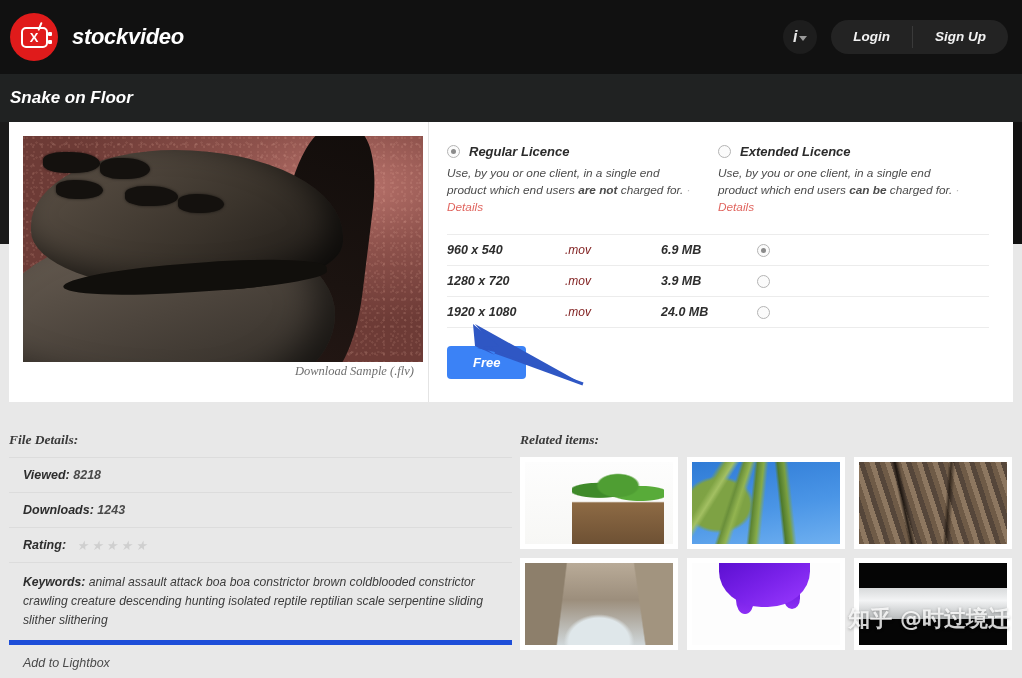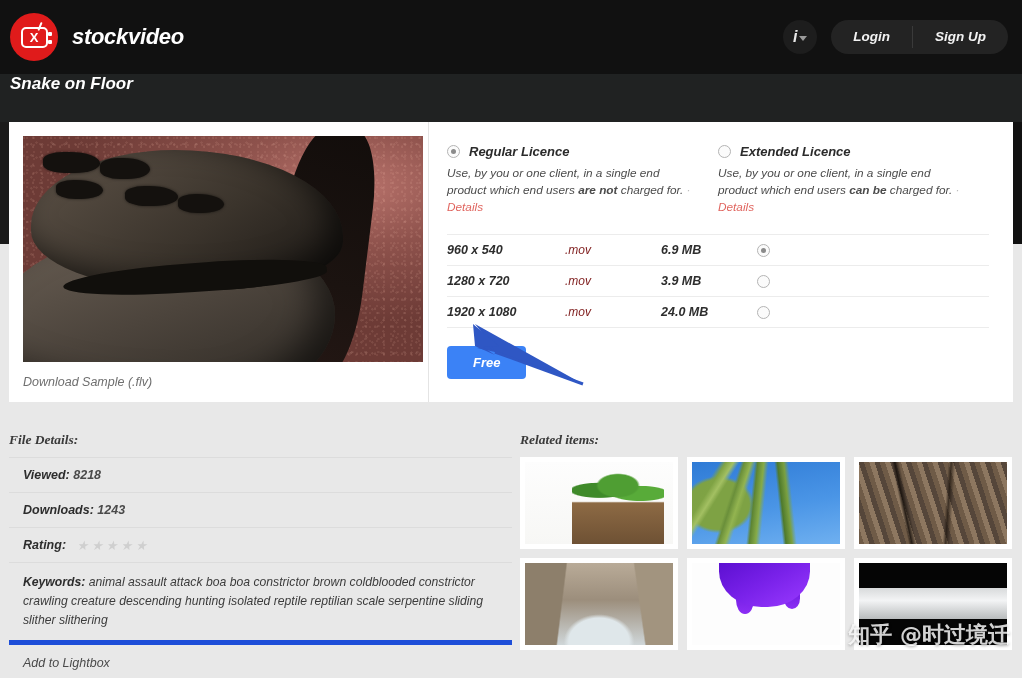--- a/index.html
+++ b/index.html
@@ -71,21 +71,21 @@
   .auth-pill a {
     color: #f2f2f2; font-size: 13.5px; font-style: italic;
     font-weight: bold; padding: 0 22px; line-height: 34px;
     text-decoration: none; display: block; cursor: pointer;
   }
   .auth-div { width: 1px; height: 22px; background: #3a3a3a; }
 
   
   .titlebar {
     height: 48px; background: #202222;
-    display: flex; align-items: flex-start; padding-left: 10px;
+    display: flex; align-items: center; padding-left: 10px;
     position: relative; z-index: 4;
   }
   .page-title {
     color: #ffffff; font-size: 17px; font-weight: bold; font-style: italic;
   }
 
   
   .edge-strip {
     position: absolute; top: 122px; width: 9px; height: 122px;
     background: #1b1b1b; z-index: 6;
@@ -148,23 +148,23 @@
     position: absolute; left: 10%; top: 56%; width: 66%; height: 13%;
     background: #110f0c; border-radius: 50% 46% 40% 50%;
     transform: rotate(-4deg);
   }
   .poster .dark-crack {
     position: absolute; right: 14%; top: -4%; width: 22%; height: 112%;
     background: linear-gradient(190deg, #120d0b 0%, #1b1310 60%, #241714 100%);
     border-radius: 44% 30% 36% 48%; transform: rotate(7deg);
   }
   .sample-link {
-    display: block; text-align: left; margin-top: 13px;
+    display: block; text-align: right; margin-top: 2px;
     font-size: 12.5px; font-style: italic; color: #6f6f6f;
-    cursor: pointer; margin-right: 14px;
+    cursor: pointer; margin-right: 14px; font-family: Liberation Serif, serif;
   }
 
   .card-right { flex: 1; padding: 22px 24px 0 18px; }
 
   .lic-row { display: flex; gap: 0; }
   .lic-col { width: 50%; padding-right: 24px; }
   .lic-head { display: flex; align-items: center; gap: 9px; }
   .radio {
     width: 13px; height: 13px; border-radius: 50%;
     border: 1px solid #b4b4b4; background: #fbfbfb;
@@ -308,21 +308,21 @@
   .t-purple .d2 { left: 62%; top: 30%; width: 11%; height: 26%; }
   .t-black { background: #050505; }
   .t-black::after {
     content: ""; position: absolute; left: 0; top: 30%; width: 100%; height: 38%;
     background: linear-gradient(180deg,#d8dadb 0%,#f3f4f5 40%,#b9bcbd 100%);
     filter: blur(.4px);
   }
 
   
   .watermark {
-    position: absolute; right: 12px; bottom: 28px; z-index: 12;
+    position: absolute; right: 12px; bottom: 44px; z-index: 12;
     color: rgba(255,255,255,.82); font-size: 22px; font-weight: bold;
     text-shadow: 0 1px 3px rgba(0,0,0,.35); pointer-events: none;
     font-family: "DejaVu Sans", sans-serif; white-space: nowrap;
   }
 </style>
 </head>
 <body>
 
 <div class="topbar">
   <div class="brand">

